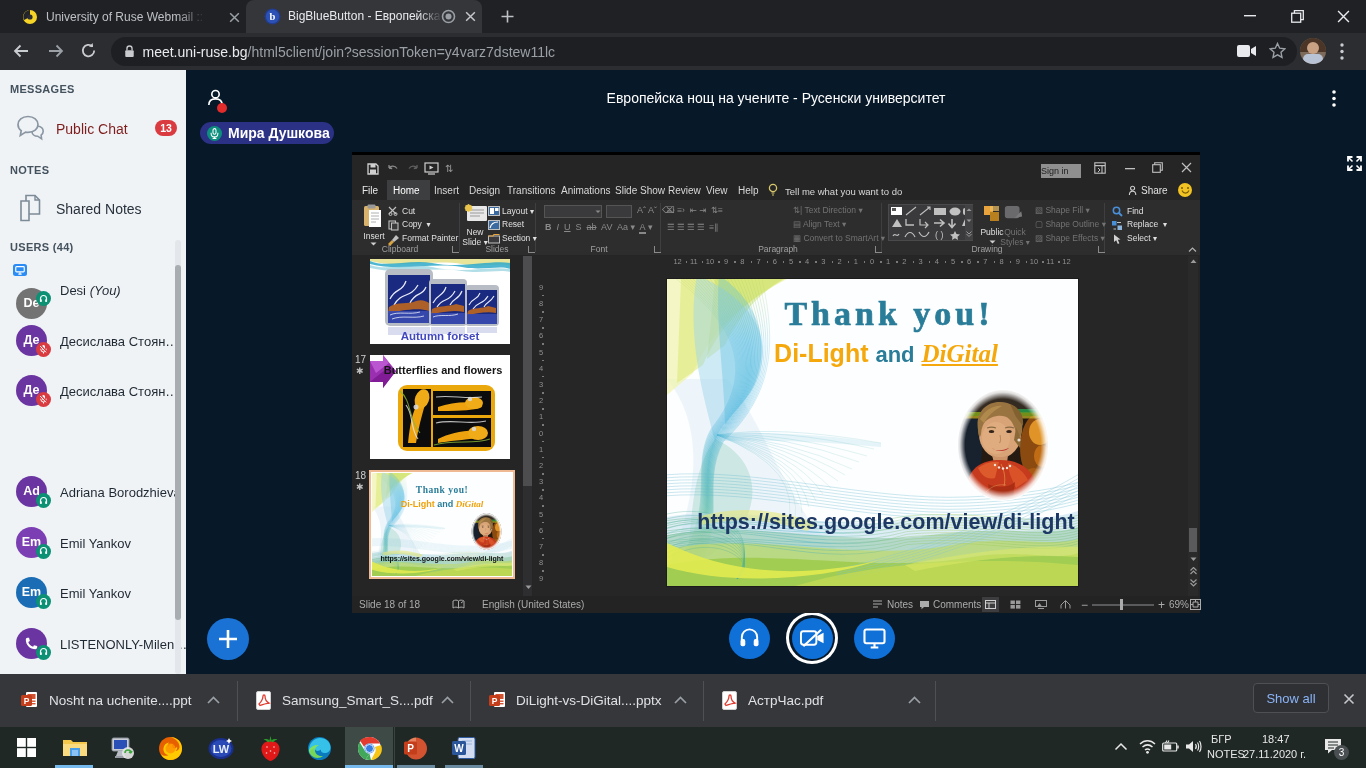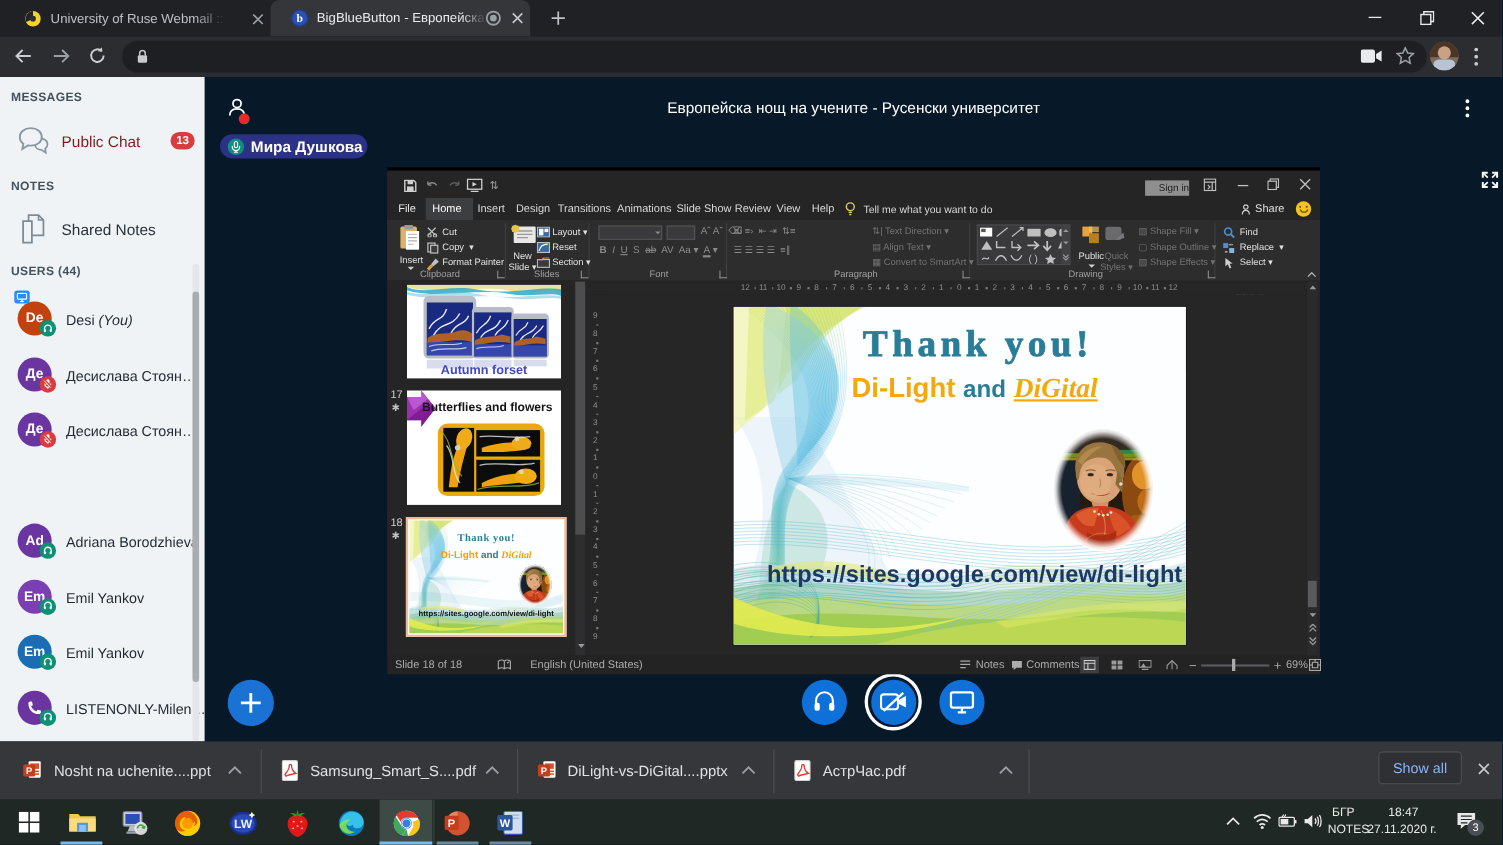--- a/index.html
+++ b/index.html
@@ -61,20 +61,21 @@
     </svg>
   <svg class="ab" style="left:80px;top:9px" width="17" height="17" viewBox="0 0 17 17">
       <path d="M14.2 8.5 A5.7 5.7 0 1 1 12.5 4.5" fill="none" stroke="#c9ccd1" stroke-width="1.8"></path>
       <path d="M12.7 1 L13 5 L9 4.7 Z" fill="#c9ccd1"></path>
     </svg>
   <div class="ab" style="left:111px;top:3.5px;width:1186px;height:29px;background:#1e1f23;border-radius:15px">
     <svg class="ab" style="left:13px;top:8.5px" width="11" height="13" viewBox="0 0 13 15">
         <rect x="1.5" y="6" width="10" height="8" rx="1.2" fill="#c8cace"></rect>
         <path d="M3.5 6 V4 a3 3 0 0 1 6 0 V6" fill="none" stroke="#c8cace" stroke-width="1.6"></path>
       </svg>
+    <div class="ab txt" style="left:31.5px;top:7px;font-size:14px;color:#e8eaed">meet.uni-ruse.bg<span style="color:#9aa0a6">/html5client/join?sessionToken=y4varz7dstew11lc</span></div>
     <svg class="ab" style="left:1126px;top:7px" width="20" height="14" viewBox="0 0 20 14">
         <rect x="0" y="1" width="13" height="12" rx="2" fill="#e8eaed"></rect>
         <path d="M14 5 L19 2 V12 L14 9 Z" fill="#e8eaed"></path>
       </svg>
     <svg class="ab" style="left:1158px;top:5px" width="17" height="17" viewBox="0 0 17 17">
         <path d="M8.5 1.5 L10.7 6.2 L15.8 6.8 L12 10.3 L13 15.4 L8.5 12.8 L4 15.4 L5 10.3 L1.2 6.8 L6.3 6.2 Z" fill="none" stroke="#9aa0a6" stroke-width="1.4"></path>
       </svg>
   </div>
   <div class="ab" style="left:1300px;top:5px;width:26px;height:26px;border-radius:50%;overflow:hidden;background:#7d6a5a">
     <div class="ab" style="left:0;top:0;width:26px;height:14px;background:#4a3526"></div>
@@ -98,21 +99,21 @@
   <div class="ab" style="left:155px;top:50px;width:22px;height:16px;border-radius:8px;background:#d93b41;color:#fff;font-size:10.5px;font-weight:bold;text-align:center;line-height:16px">13</div>
   <div class="ab txt" style="left:10px;top:94px;font-size:11px;font-weight:bold;color:#44525e;letter-spacing:0.3px">NOTES</div>
   <svg class="ab" style="left:18px;top:124px" width="24" height="28" viewBox="0 0 24 28">
       <path d="M8 1.5 H17 L21.5 6 V20 H8 Z" fill="#f0f3f6" stroke="#7c8b98" stroke-width="1.6"></path>
       <path d="M17 1.5 V6 H21.5" fill="none" stroke="#7c8b98" stroke-width="1.4"></path>
       <path d="M3 7 H11 V26.5 H3 Z" fill="#f0f3f6" stroke="#7c8b98" stroke-width="1.6" transform="translate(0,0)"></path>
     </svg>
   <div class="ab txt" style="left:56px;top:131px;font-size:14px;color:#28323c">Shared Notes</div>
   <div class="ab txt" style="left:10px;top:171px;font-size:11px;font-weight:bold;color:#44525e;letter-spacing:0.3px">USERS (44)</div>
 <div class="ab" style="left:16px;top:204.0px;width:170px;height:31px">
-      <div class="ab" style="left:0;top:0;width:31px;height:31px;border-radius:50%;background:#c2410c">
+      <div class="ab" style="left:0;top:14px;width:31px;height:31px;border-radius:50%;background:#737373">
         <div class="ab" style="left:0;top:0;width:31px;height:31px;line-height:31px;text-align:center;font-size:12.5px;font-weight:bold;color:#fff">De</div>
       </div>
       <div class="ab" style="left:-3px;top:-10px;width:14px;height:12px;background:#2a8cf4;border-radius:2.5px">
         <svg class="ab" style="left:2px;top:2px" width="10" height="9" viewBox="0 0 12 11">
           <rect x="0.8" y="0.8" width="10.4" height="6.4" rx="1" fill="none" stroke="#fff" stroke-width="1.4"></rect>
           <path d="M4 10 H8 M6 7.5 V10" stroke="#fff" stroke-width="1.4"></path>
         </svg>
       </div>
       <div class="ab" style="left:20px;top:17px;width:15px;height:15px;border-radius:50%;background:#0c9175">
         <svg class="ab" style="left:2.5px;top:2.5px" width="9" height="9" viewBox="0 0 12 12">
@@ -277,21 +278,21 @@
       </svg>
  <svg class="ab" style="left:55px;top:6px" width="13" height="11" viewBox="0 0 13 11">
         <path d="M10 4 C8 1.5 4 1.5 2 4.5 M10 4 L10 1 M10 4 L6.8 4.5" fill="none" stroke="#5f5f5f" stroke-width="1.3"></path>
       </svg>
  <svg class="ab" style="left:72px;top:4px" width="15" height="13" viewBox="0 0 15 13">
         <rect x="1" y="1" width="13" height="9" fill="none" stroke="#d0d0d0" stroke-width="1.2"></rect>
         <path d="M5.5 3.5 L9.5 5.5 L5.5 7.5 Z" fill="#d0d0d0"></path>
         <path d="M4 12 H11" stroke="#d0d0d0" stroke-width="1.2"></path>
       </svg>
  <div class="ab txt" style="left:93px;top:5px;font-size:10px;color:#9a9a9a">⇅</div>
- <div class="ab" style="left:689px;top:6px;width:40px;height:14px;background:#8f8f8f;color:#1e1e1e;font-size:9px;text-align:right;line-height:14px">Sign in</div>
+ <div class="ab" style="left:689px;top:6px;width:40px;height:14px;background:#8f8f8f;color:#1e1e1e;font-size:9px;text-align:left;line-height:14px">Sign in</div>
  <svg class="ab" style="left:742px;top:4px" width="12" height="12" viewBox="0 0 12 12">
         <rect x="0.8" y="0.8" width="10.4" height="10.4" fill="none" stroke="#c0c0c0" stroke-width="1.1"></rect>
         <path d="M0.8 3.6 H11.2 M8 3.6 V11.2" stroke="#c0c0c0" stroke-width="1.1"></path>
         <path d="M4 6 L6 8 L4 10" fill="none" stroke="#c0c0c0" stroke-width="1"></path>
       </svg>
  <svg class="ab" style="left:773px;top:10px" width="10" height="2" viewBox="0 0 10 2">
         <rect width="10" height="1.3" fill="#c0c0c0"></rect>
       </svg>
  <svg class="ab" style="left:800px;top:4px" width="11" height="11" viewBox="0 0 11 11">
         <rect x="0.7" y="2.7" width="7.6" height="7.6" fill="none" stroke="#c0c0c0" stroke-width="1.1"></rect>

